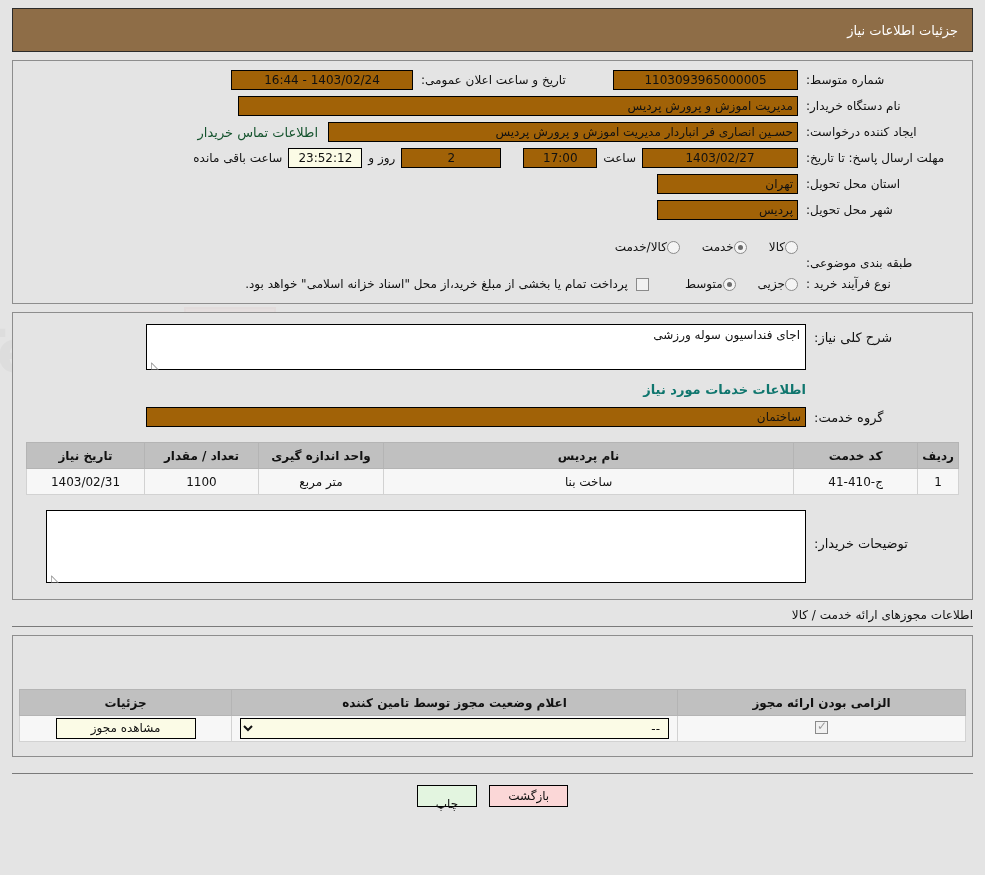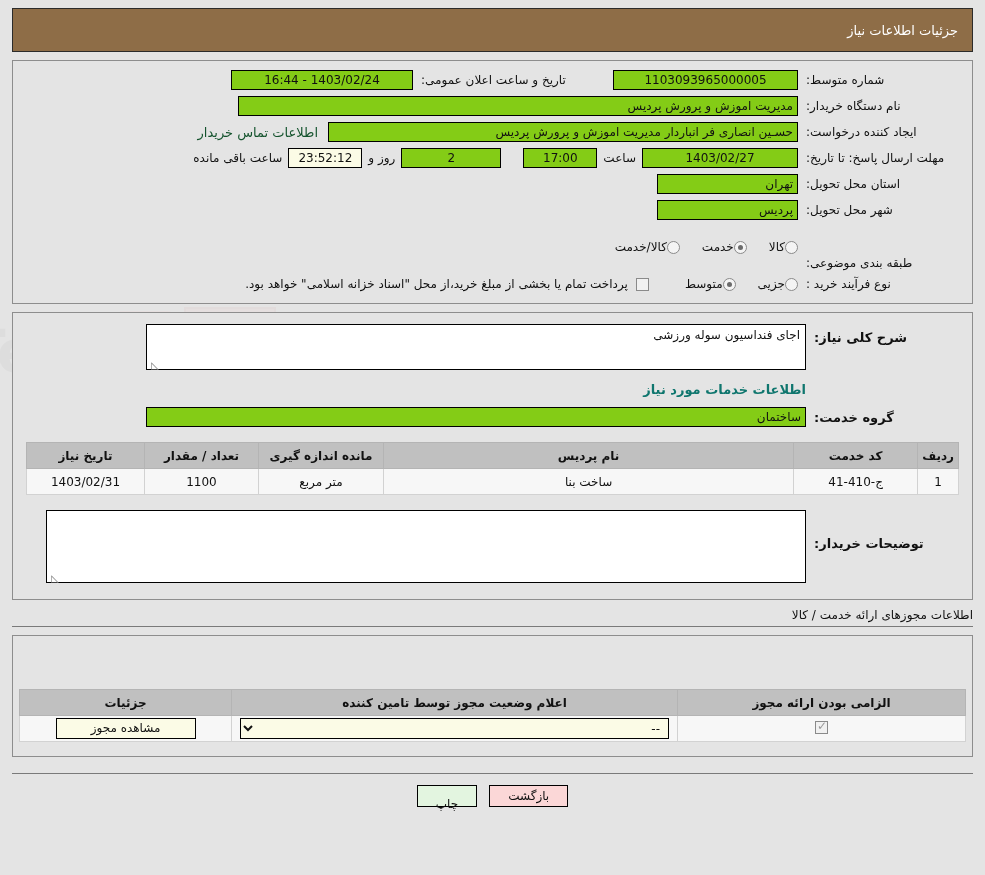--- a/index.html
+++ b/index.html
@@ -76,21 +76,21 @@
     line-height: 18px;
     font-family: "DejaVu Sans", "Liberation Sans", sans-serif;
     font-size: 12px;
     color: #111;
     padding: 0 4px;
     text-align: center;
     direction: rtl;
   }
   input.txt.rtl-start { text-align: right; }
   input.txt.ltr { direction: ltr; text-align: center; }
-  input.txt[readonly] { background: #84cc16; }
+  input.txt[readonly] { background: #a16207; }
 
   .countdown {
     border: 1px solid #000;
     background: #fbfbe6;
     height: 20px;
     line-height: 18px;
     width: 74px;
     text-align: center;
     font-size: 12px;
     color: #111;
@@ -146,21 +146,21 @@
     line-height: 14px;
   }
 
   
   .section-title {
     font-size: 13px;
     font-weight: bold;
     color: #0f766e;
     text-align: right;
   }
-  .bold-lbl { font-weight: bold; font-size: 13px; }
+  .bold-lbl { font-weight: normal; font-size: 13px; }
 
   textarea.area {
     border: 1px solid #000;
     background: #fff;
     font-family: "DejaVu Sans", "Liberation Sans", sans-serif;
     font-size: 12px;
     color: #111;
     padding: 3px 5px;
     resize: none;
     direction: rtl;
@@ -377,21 +377,21 @@
     <input class="txt rtl-start" readonly="" style="width: 660px;" value="ساختمان">
   </div>
 
   <div style="margin:12px 5px 0 5px;">
     <table class="grid">
       <thead>
         <tr>
           <th style="width:34px;">ردیف</th>
           <th style="width:124px;">کد خدمت</th>
           <th>نام پردیس</th>
-          <th style="width:125px;">مانده اندازه گیری</th>
+          <th style="width:125px;">واحد اندازه گیری</th>
           <th style="width:114px;">تعداد / مقدار</th>
           <th style="width:118px;">تاریخ نیاز</th>
         </tr>
       </thead>
       <tbody>
         <tr>
           <td>1</td>
           <td>ج-410-41</td>
           <td>ساخت بنا</td>
           <td>متر مربع</td>

